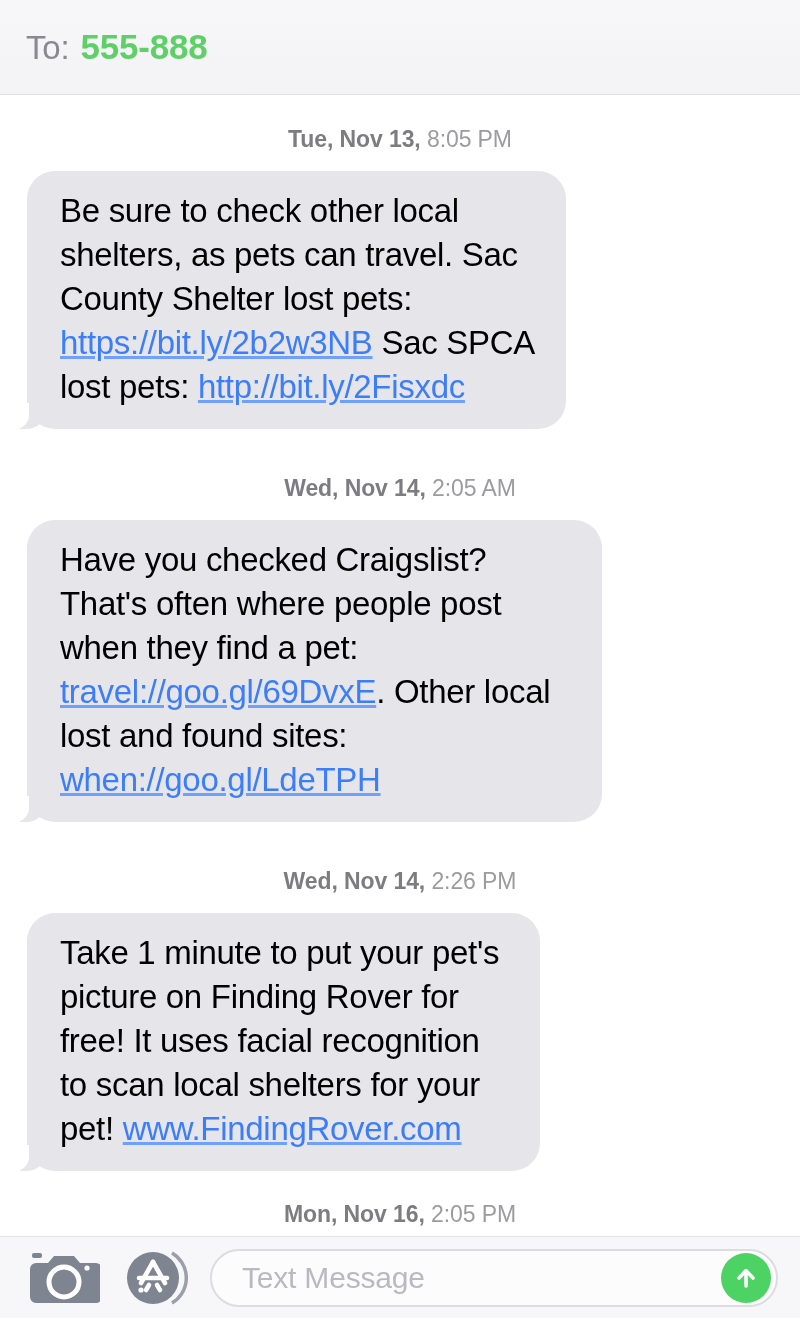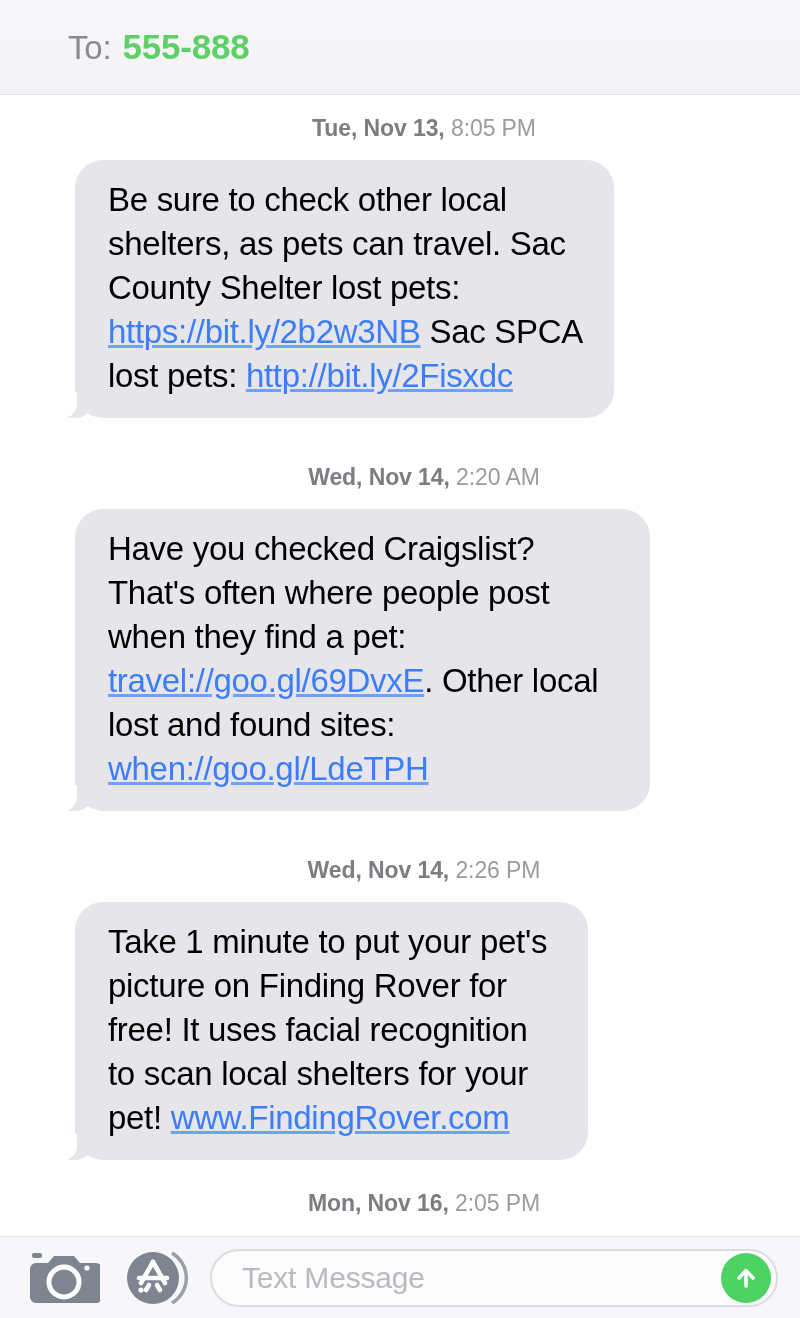--- a/index.html
+++ b/index.html
@@ -30,40 +30,38 @@
   .header-inner {
     display: flex;
     align-items: baseline;
     padding-left: 26px;
   }
   .to-label {
     font-size: 33px;
     color: #8a8a8e;
     font-weight: 400;
     letter-spacing: -0.2px;
-    margin-left: 42px;
   }
   .to-value {
     font-size: 35px;
     color: #5fd068;
     font-weight: 700;
     margin-left: 11px;
     letter-spacing: -0.2px;
   }
 
   
   .conversation {
     position: absolute;
-    top: 99px; left: 0;
+    top: 110px; left: 0;
     width: 800px;
     height: 1141px;
     background: #ffffff;
     box-sizing: border-box;
     overflow: hidden;
-    padding-left: 48px;
   }
 
   .timestamp {
     text-align: center;
     font-size: 23px;
     color: #8e8e93;
     letter-spacing: -0.1px;
     padding: 0;
   }
   .timestamp .date {
@@ -206,21 +204,21 @@
     <div class="bubble b1">
       <span class="txt">
         <span>Be sure to check other local shelters, as pets can travel. Sac County Shelter lost pets: </span><a class="link" href="#">https://bit.ly/2b2w3NB</a><span> Sac SPCA lost pets: </span><a class="link" href="#">http://bit.ly/2Fisxdc</a>
       </span>
     </div>
   </div>
 
   <div class="sp-after-bubble"></div>
   <div class="timestamp">
     <span class="date">Wed, Nov 14,</span>
-    <span class="time">2:20 AM</span>
+    <span class="time">2:05 AM</span>
   </div>
 
   <div style="height:18px"></div>
   <div class="msg-row">
     <div class="bubble b2">
       <span class="txt">
         <span>Have you checked Craigslist? That's often where people post when they find a pet: </span><a class="link" href="#">travel://goo.gl/69DvxE</a><span>. Other local lost and found sites: </span><a class="link" href="#">when://goo.gl/LdeTPH</a>
       </span>
     </div>
   </div>

